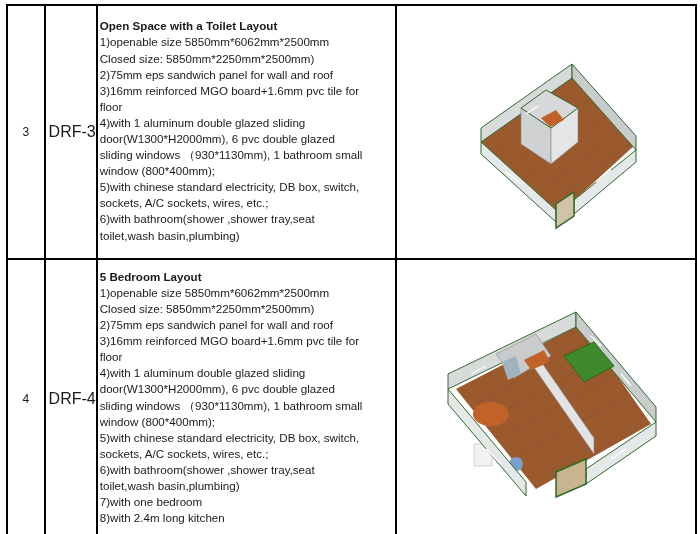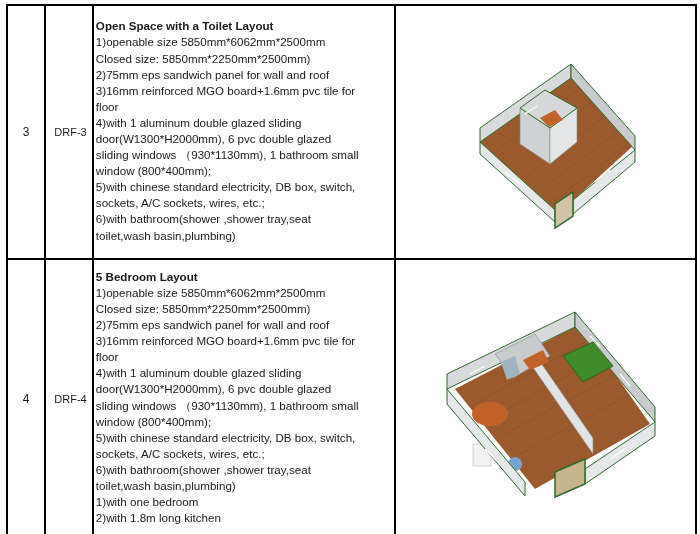--- a/index.html
+++ b/index.html
@@ -1,20 +1,20 @@
 <!DOCTYPE html>
 <html><head>
 <meta charset="utf-8">
 <style>
   html, body { margin:0; padding:0; background:#ffffff; }
   body { width:700px; height:534px; overflow:hidden; position:relative; font-family:"Liberation Sans", sans-serif; color:#1a1a1a; }
   table.spec { position:absolute; left:6px; top:4px; border-collapse:collapse; width:691px; }
   table.spec td { border:2px solid #000; vertical-align:middle; padding:0; }
   td.no { width:37px; text-align:center; font-size:12px; }
-  td.model { width:43px; text-align:center; font-size:11px; padding-left:3px !important; white-space:nowrap; }
+  td.model { width:43px; text-align:center; font-size:16px; padding-left:3px !important; white-space:nowrap; }
   td.desc { width:300px; font-size:11.6px; line-height:16.1px; padding:2px 2px 4px 2px !important; vertical-align:top; }
   td.pic { width:301px; text-align:center; }
   .title { font-weight:bold; }
   .line { display:block; }
   .row1 td { height:246px; }
   .row2 td { height:271px; }
   svg { display:block; margin:0 auto; }
 </style>
 </head>
 <body>
@@ -83,22 +83,22 @@
       <span class="line">3)16mm reinforced MGO board+1.6mm pvc tile for</span>
       <span class="line">floor</span>
       <span class="line">4)with 1 aluminum double glazed sliding</span>
       <span class="line">door(W1300*H2000mm), 6 pvc double glazed</span>
       <span class="line">sliding windows&nbsp;（930*1130mm), 1 bathroom small</span>
       <span class="line">window (800*400mm);</span>
       <span class="line">5)with chinese standard electricity, DB box, switch,</span>
       <span class="line">sockets, A/C sockets, wires, etc.;</span>
       <span class="line">6)with bathroom(shower ,shower tray,seat</span>
       <span class="line">toilet,wash basin,plumbing)</span>
-      <span class="line">1)with one bedroom</span>
-      <span class="line">2)with 1.8m long kitchen</span>
+      <span class="line">7)with one bedroom</span>
+      <span class="line">8)with 2.4m long kitchen</span>
     </td>
     <td class="pic">
       <svg width="240" height="210" viewBox="0 0 240 210" aria-label="one-bedroom-layout-3d-render">
 
         <polygon points="30,95 155,30 225,130 110,195" fill="#9a5a2e"></polygon>
         <g stroke="#7d4621" stroke-width="0.6" opacity="0.6">
           <line x1="50" y1="110" x2="165" y2="45"></line>
               <line x1="65" y1="125" x2="178" y2="62"></line>
           <line x1="80" y1="140" x2="192" y2="80"></line>
               <line x1="95" y1="160" x2="205" y2="100"></line>

